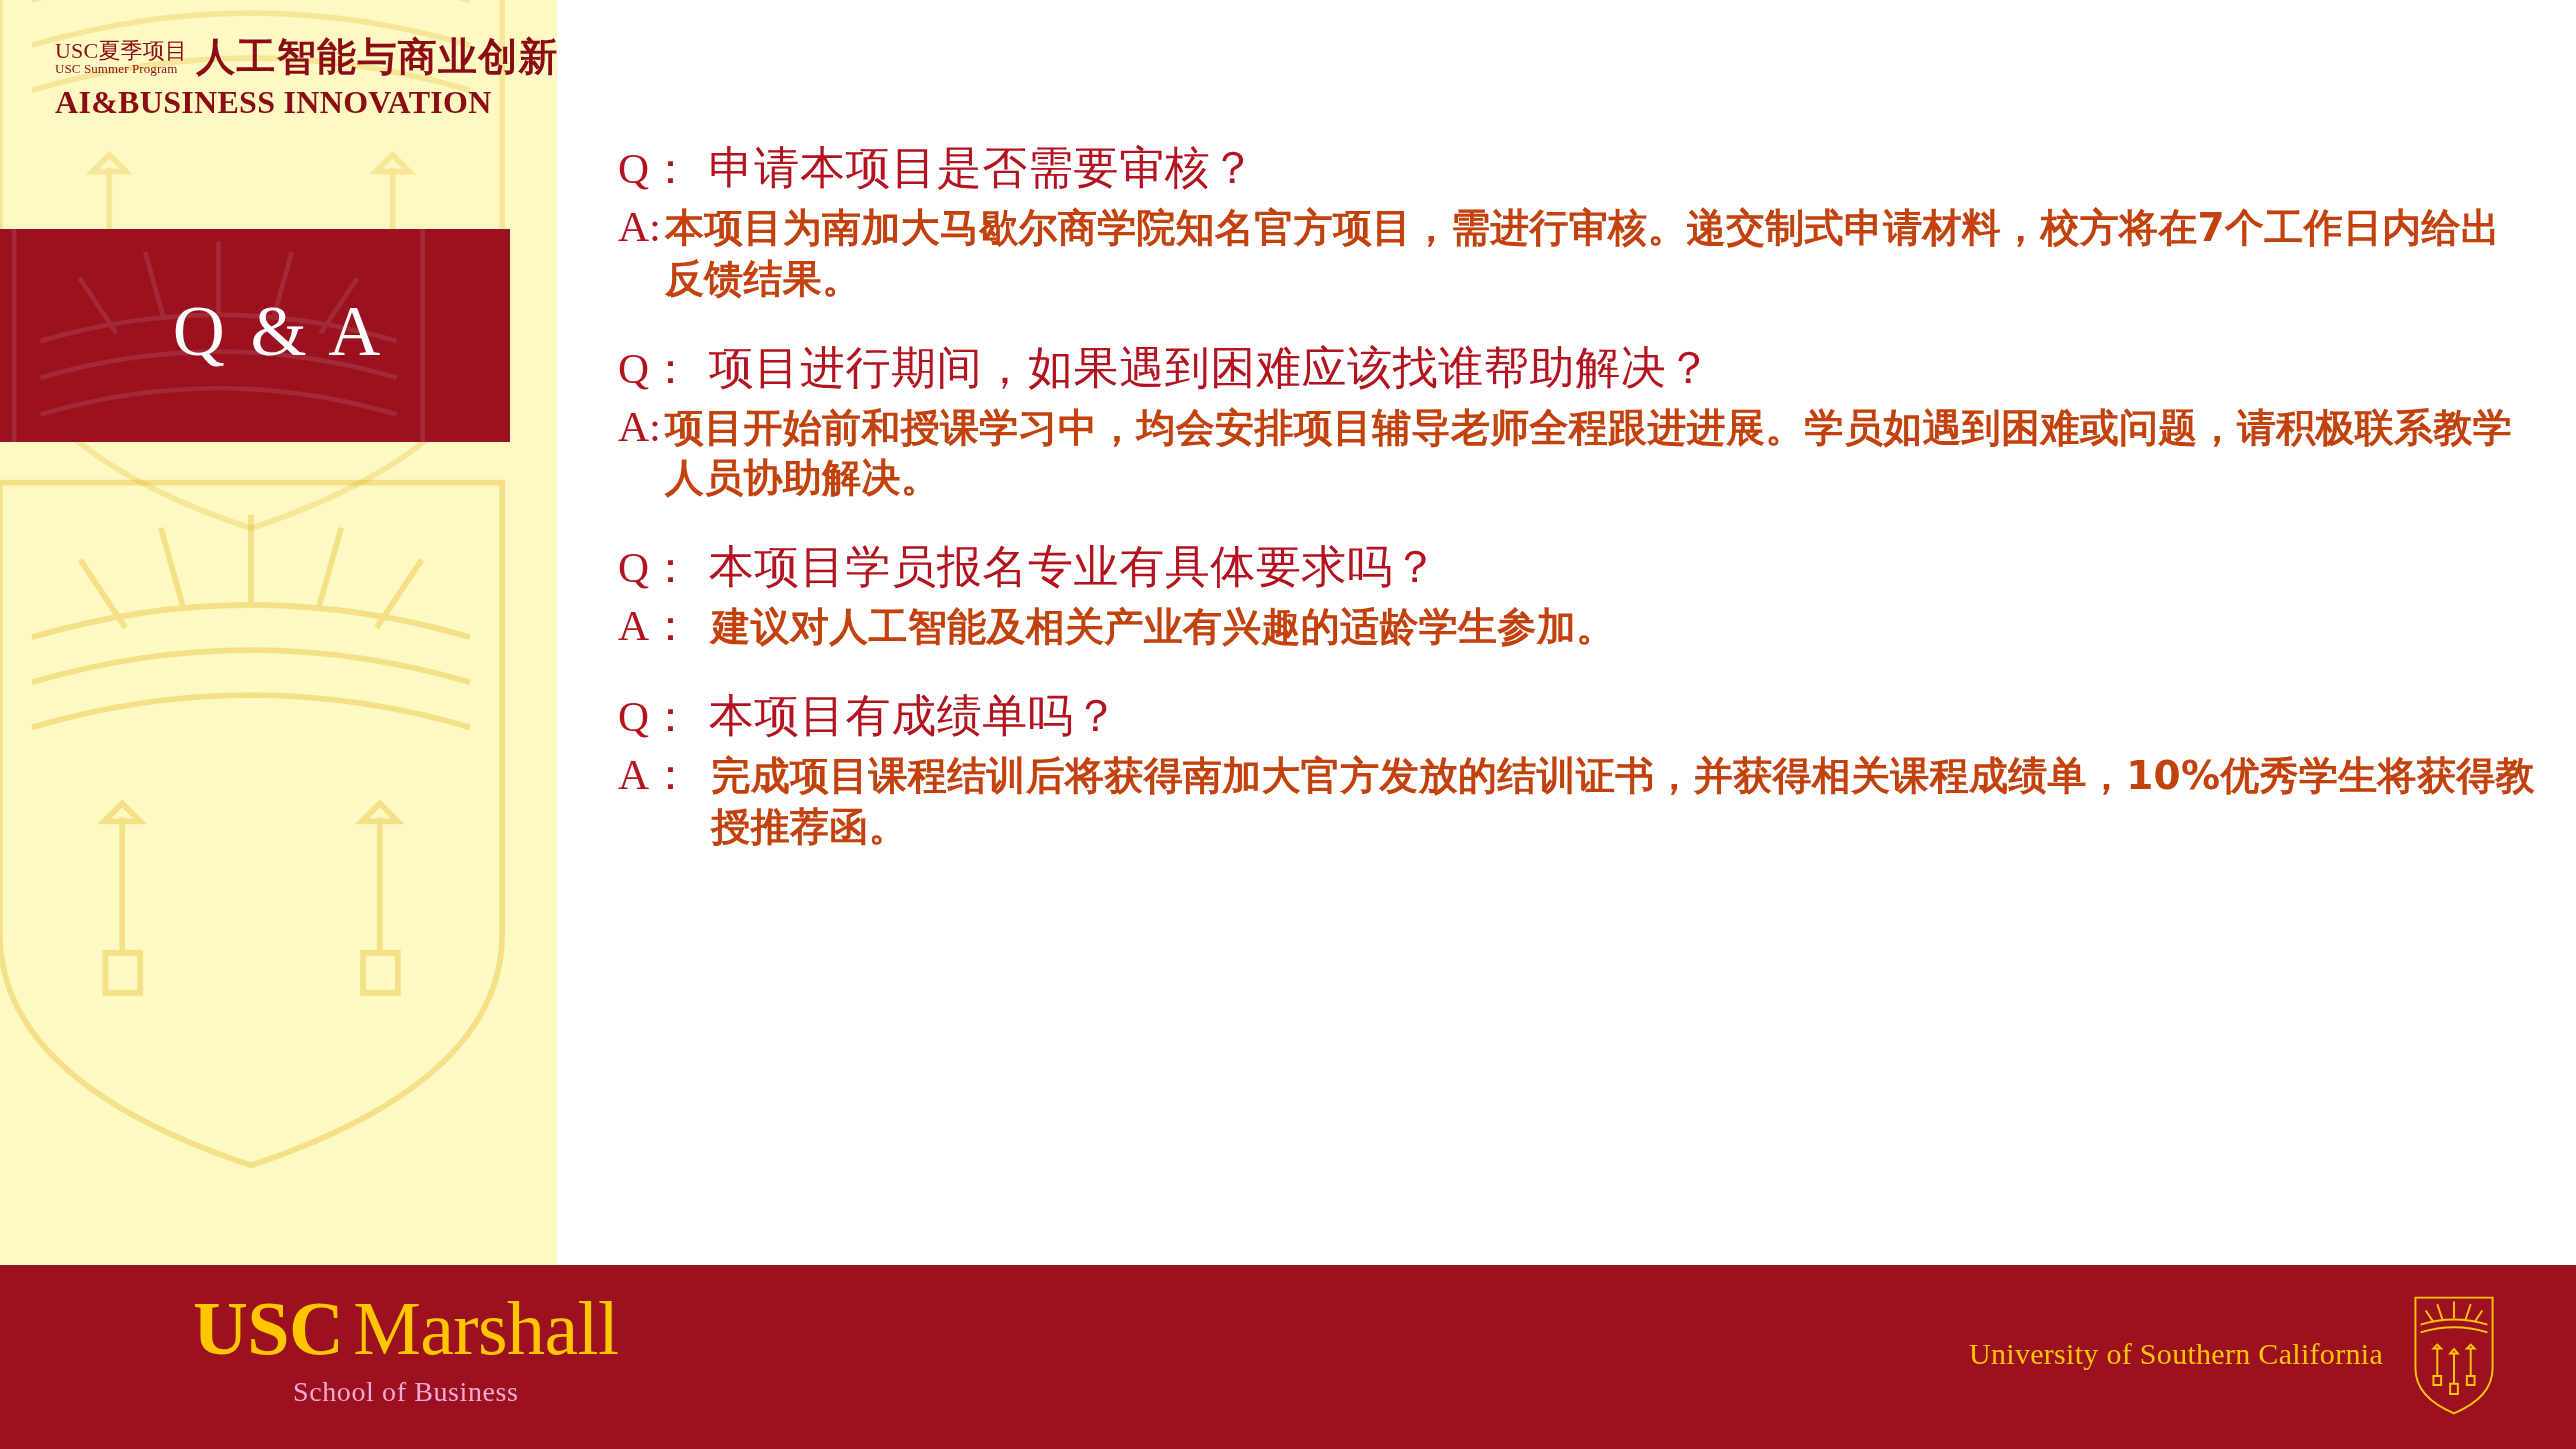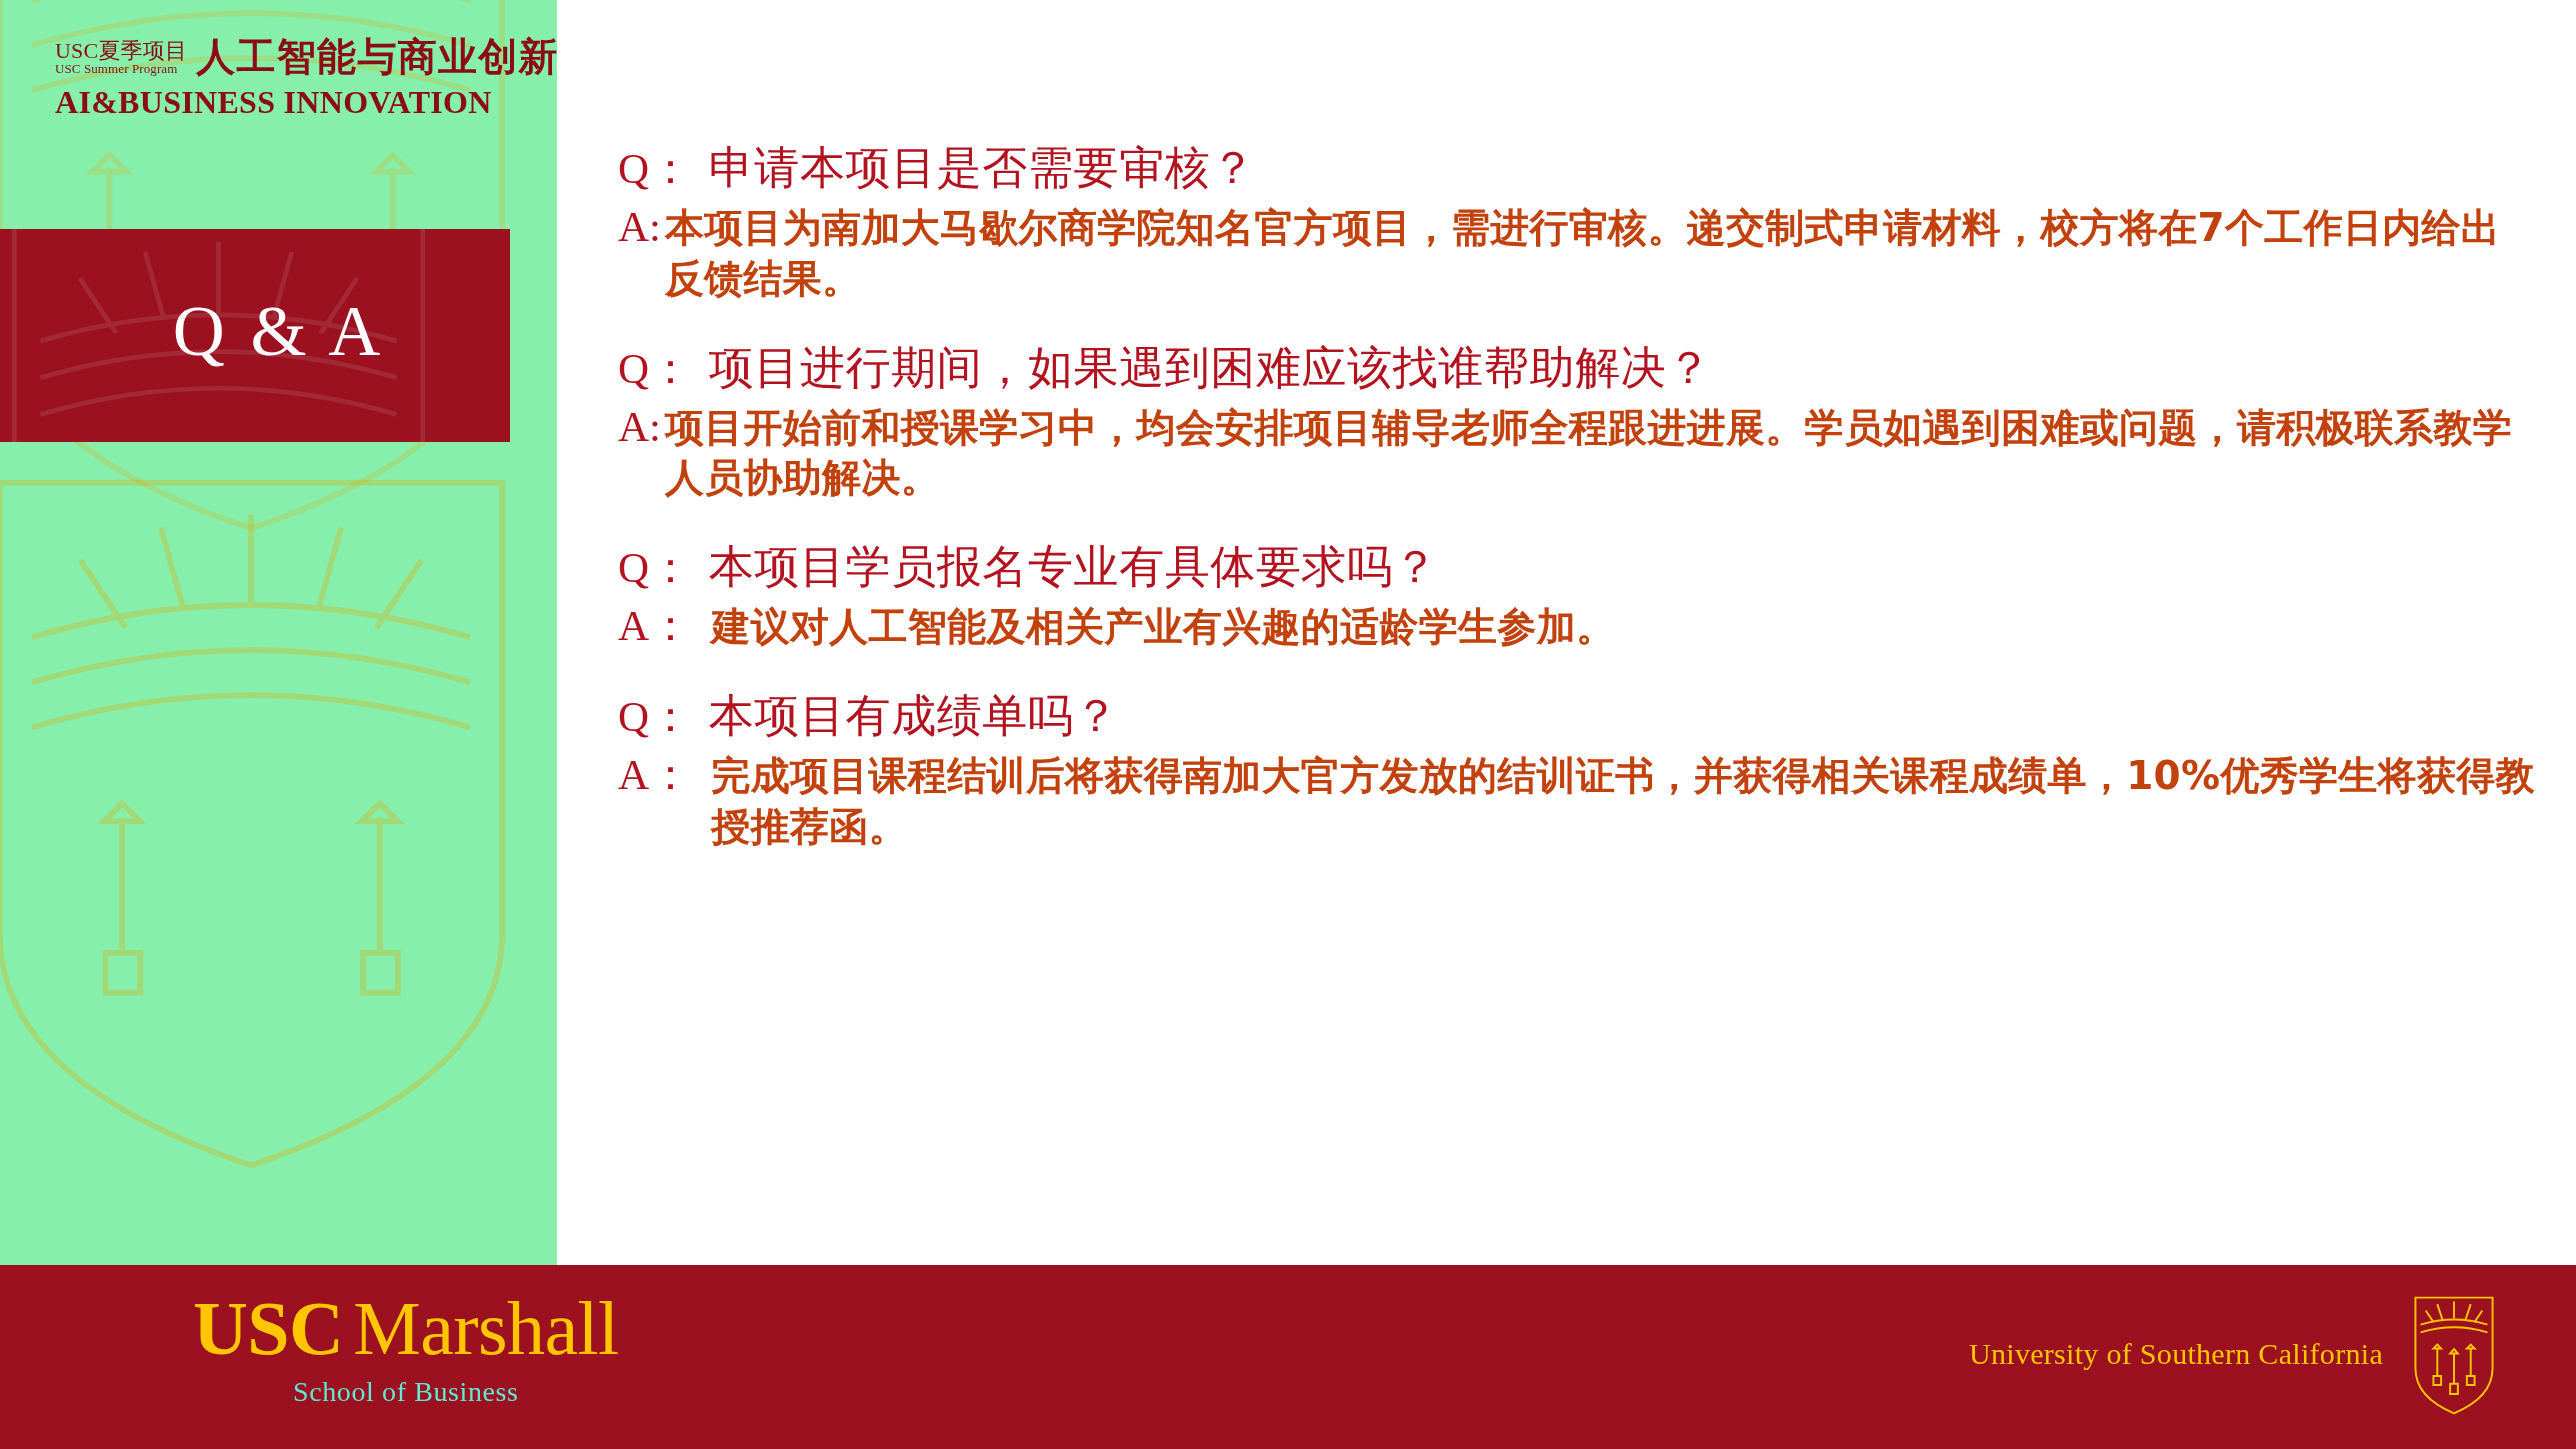--- a/index.html
+++ b/index.html
@@ -18,21 +18,21 @@
     background: #ffffff;
     overflow: hidden;
   }
 
   
   .left-col {
     position: absolute;
     left: 0; top: 0;
     width: 557px;
     height: 1265px;
-    background: #86efac;
+    background: #fef9c3;
     overflow: hidden;
     padding-left: 32px;
   }
 
   .shield-watermark {
     position: absolute;
     left: -39px;
     top: 444px;
     width: 580px;
     height: 760px;
@@ -198,21 +198,21 @@
     display: flex;
     align-items: baseline;
     gap: 10px;
   }
   .footer-usc .marshall { font-weight: 400; }
   .footer-sub {
     margin-top: 10.3px;
     text-align: center;
     font-size: 28px;
     letter-spacing: 0.6px;
-    color: #5eead4;
+    color: #f9a8d4;
   }
   .footer-right {
     position: absolute;
     right: 193px;
     top: 72px;
     color: #FFC600;
     font-family: "Liberation Serif", serif;
     font-size: 30px;
     letter-spacing: 0.3px;
   }

